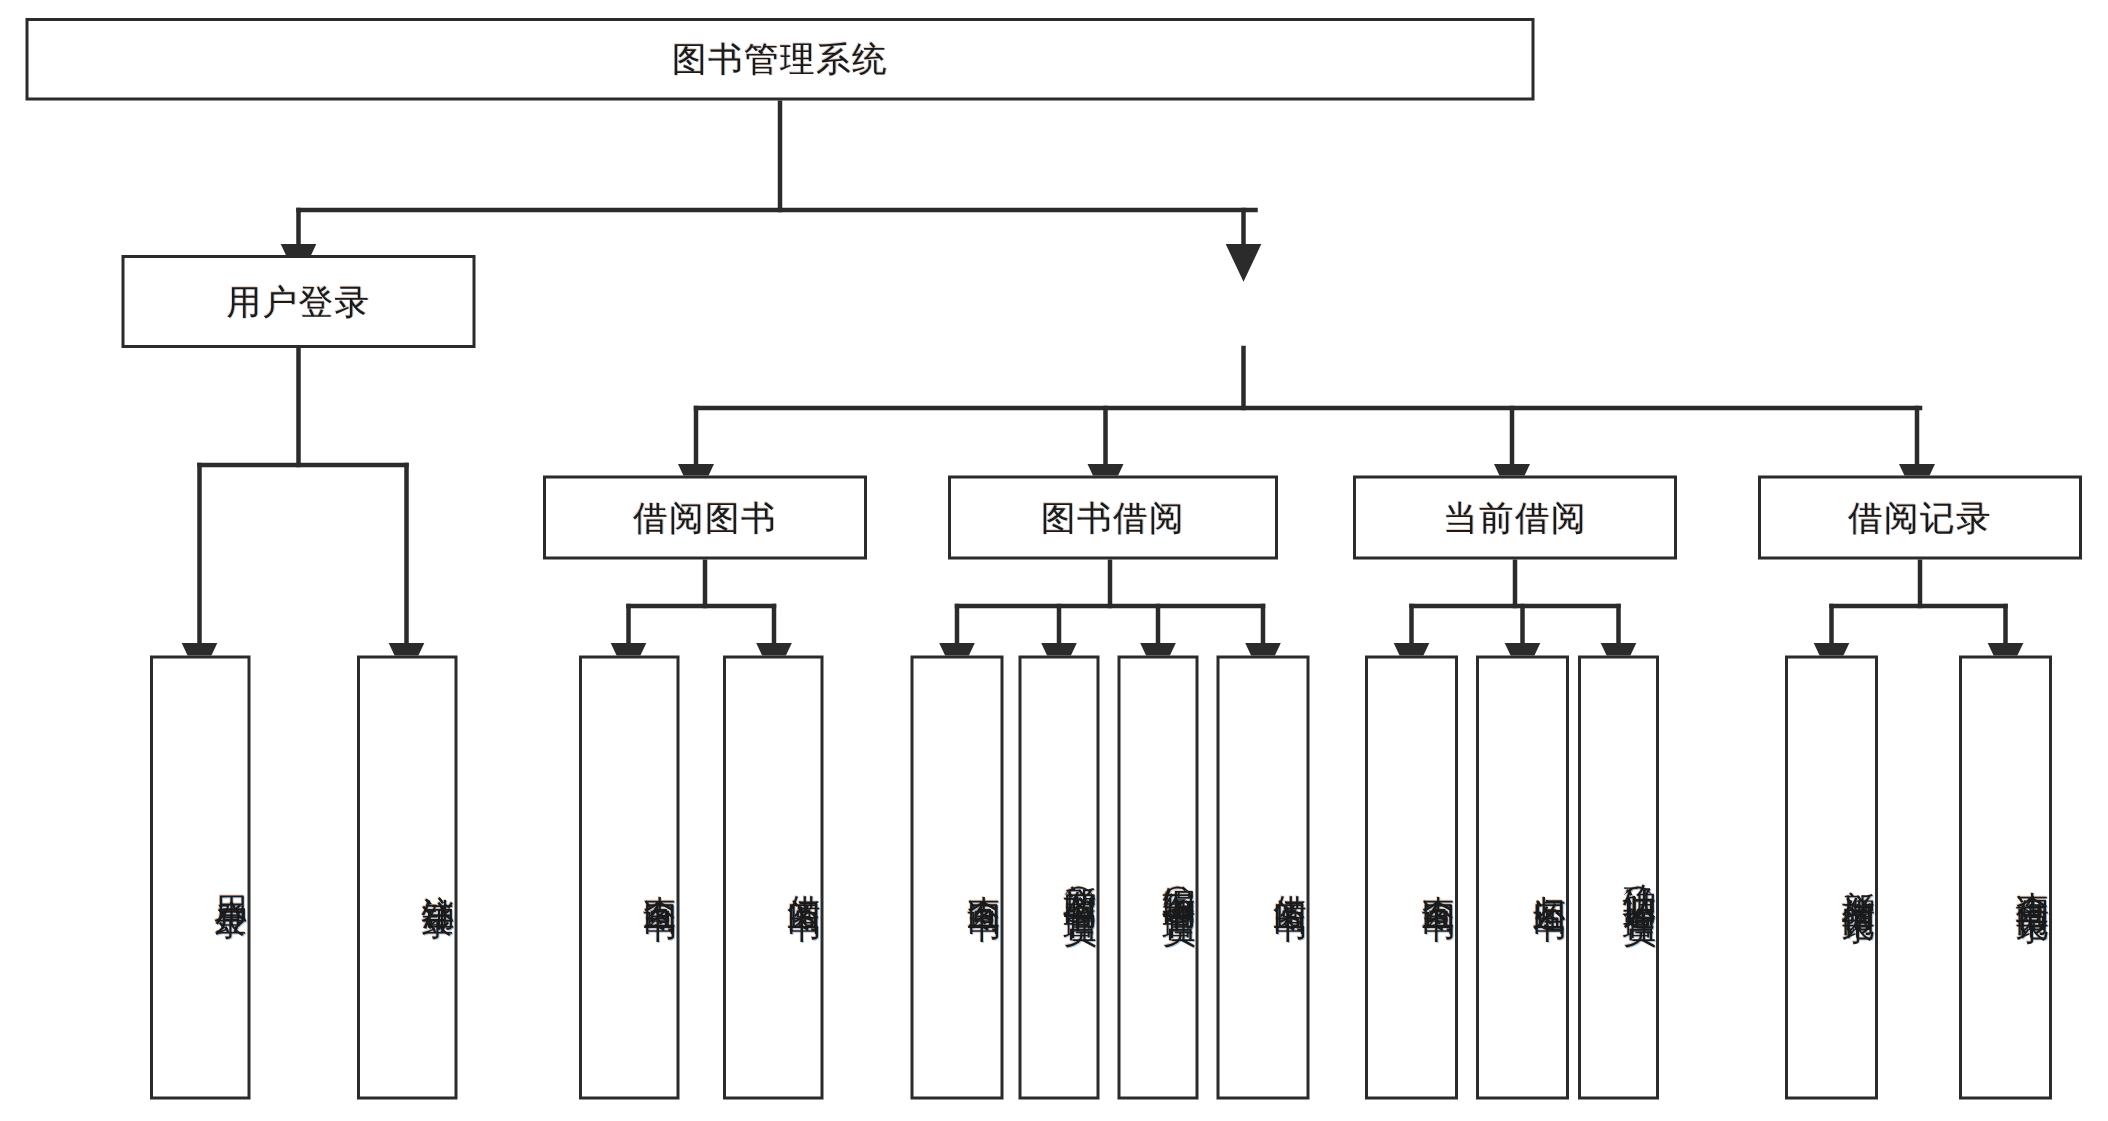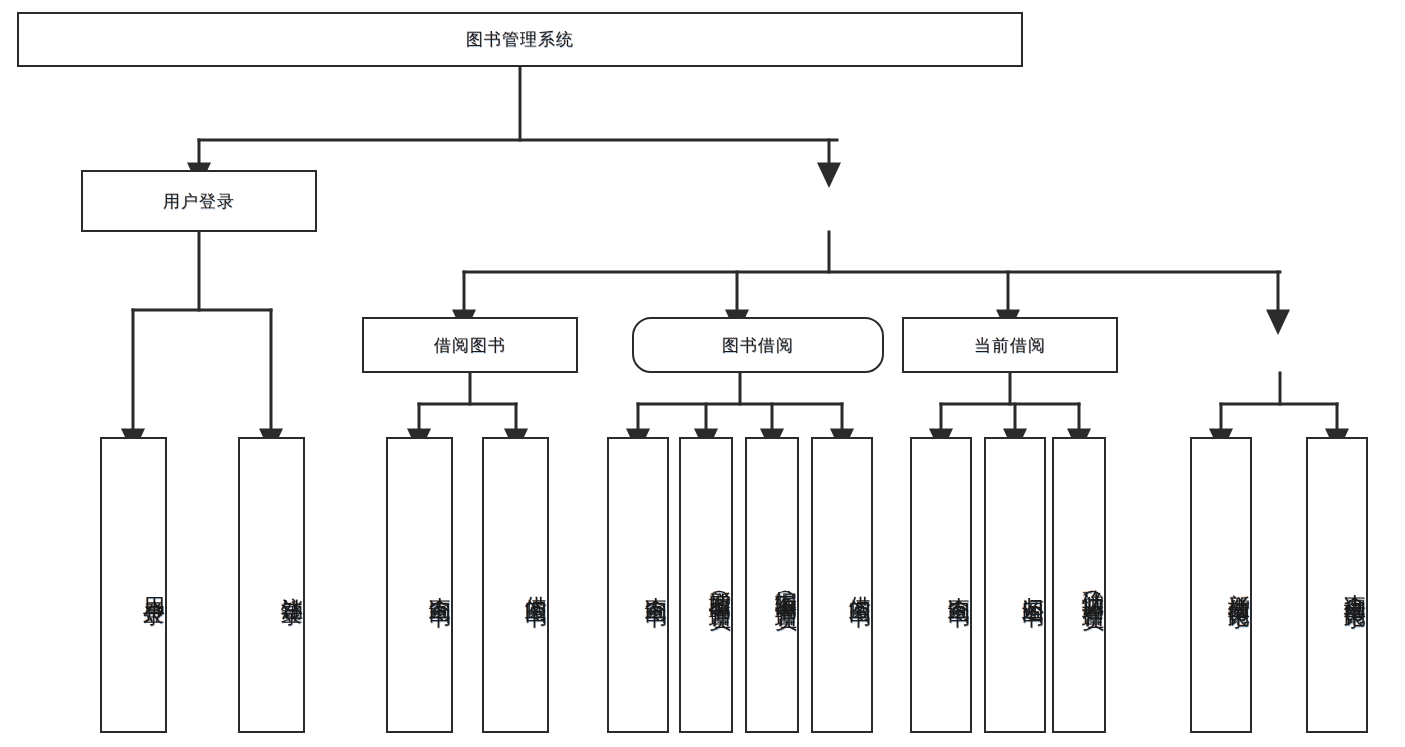--- a/index.html
+++ b/index.html
@@ -31,21 +31,21 @@
     box-sizing: border-box;
     border: 2.5px solid #2b2b2b;
     background: #ffffff;
     display: flex;
     align-items: center;
     justify-content: center;
     color: #1a1a1a;
     text-shadow: 0.6px 0.6px 0 rgba(120,165,210,0.55), -0.5px -0.5px 0 rgba(215,140,90,0.45);
   }
   .node.h {
-    font-size: 17px;
+    font-size: 23px;
     letter-spacing: 1px;
   }
   .node.v {
     font-size: 22px;
     writing-mode: vertical-rl;
     text-orientation: upright;
     letter-spacing: 3px;
     line-height: 1;
     padding: 6px 0;
     align-items: flex-start;
@@ -117,22 +117,23 @@
       <path d="M1221,404 L1221,432" marker-end="url(#arw)"></path>
       <path d="M1337,404 L1337,432" marker-end="url(#arw)"></path>
     </g>
   </svg>
 
   <div class="node h" style="left: 17px; top: 12px; width: 1006px; height: 55px;">图书管理系统</div>
 
   <div class="node h" style="left: 81px; top: 170px; width: 236px; height: 62px;">用户登录</div>
 
   <div class="node h" style="left: 362px; top: 317px; width: 216px; height: 56px;">借阅图书</div>
-  <div class="node h" style="left: 632px; top: 317px; width: 252px; height: 56px; border-radius: 19px;">图书借阅</div>
+  <div class="node h" style="left: 632px; top: 317px; width: 220px; height: 56px;">图书借阅</div>
   <div class="node h" style="left: 902px; top: 317px; width: 216px; height: 56px; text-align: right;">当前借阅</div>
+  <div class="node h" style="left: 1172px; top: 317px; width: 216px; height: 56px;">借阅记录</div>
 
   <div class="node v" style="left: 100px; top: 437px; width: 67px; height: 296px;">用户登录</div>
   <div class="node v" style="left: 238px; top: 437px; width: 67px; height: 296px;">注销登录</div>
 
   <div class="node v" style="left: 386px; top: 437px; width: 67px; height: 296px;">查询图书</div>
   <div class="node v" style="left: 482px; top: 437px; width: 67px; height: 296px;">借阅图书</div>
 
   <div class="node v" style="left: 607px; top: 437px; width: 62px; height: 296px;">查询图书</div>
   <div class="node v tall" style="left: 679px; top: 437px; width: 54px; height: 296px;">新增图书（管理员）</div>
   <div class="node v tall" style="left: 745px; top: 437px; width: 54px; height: 296px;">编辑图书（管理员）</div>

